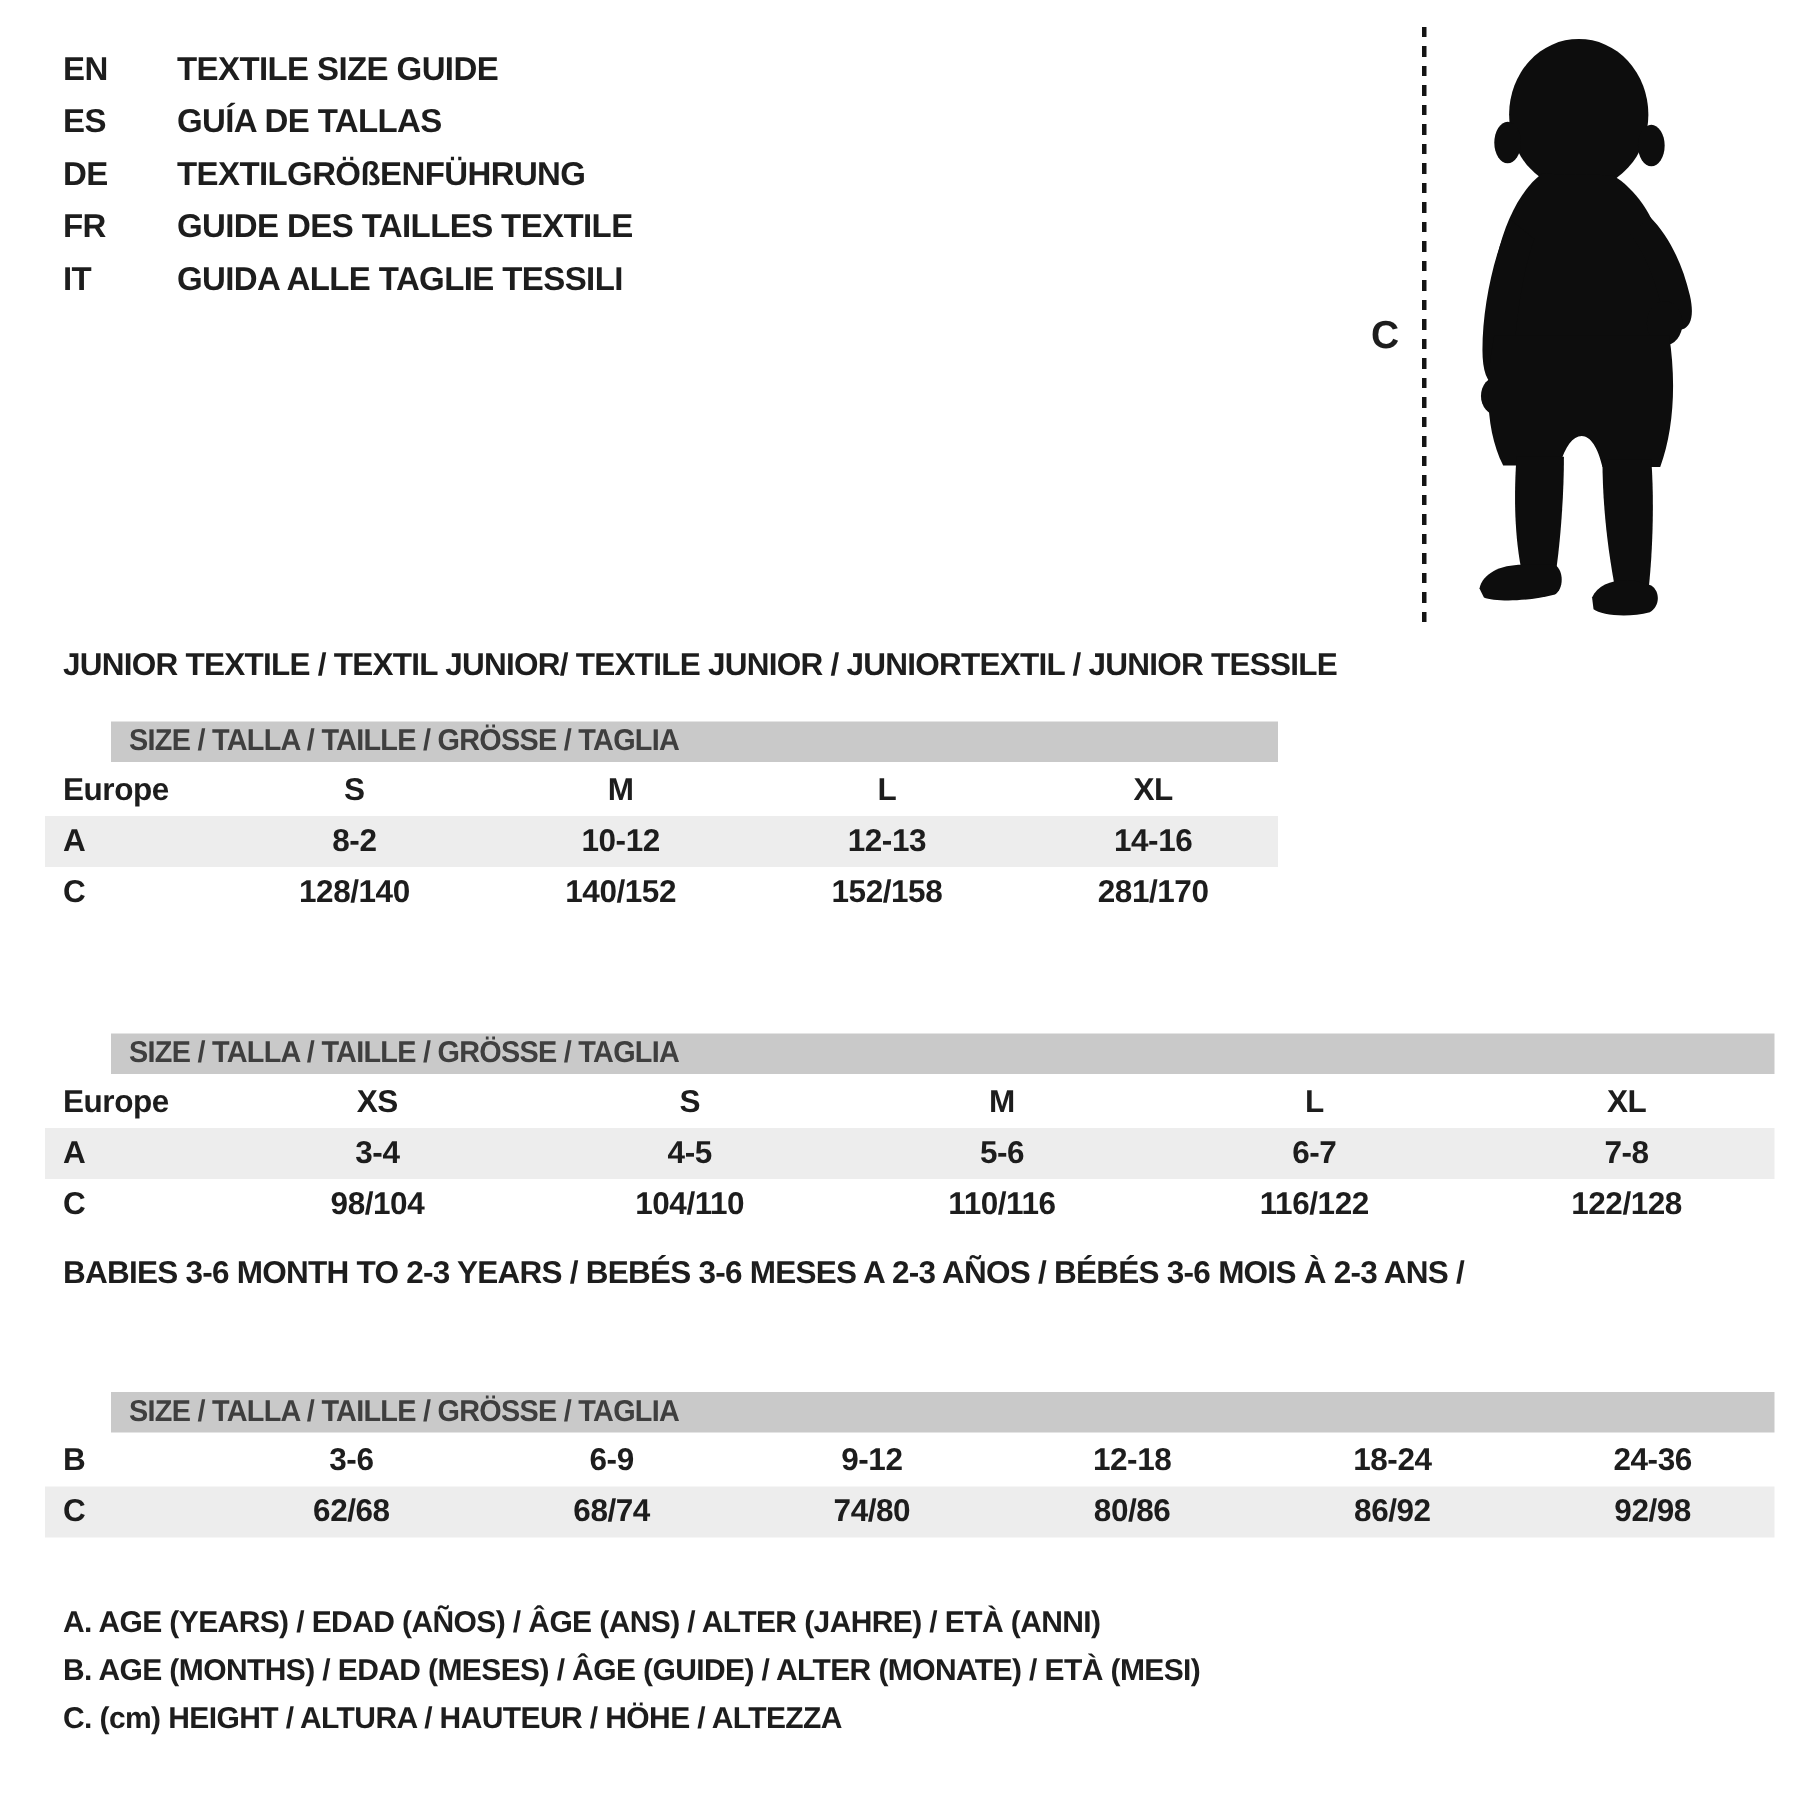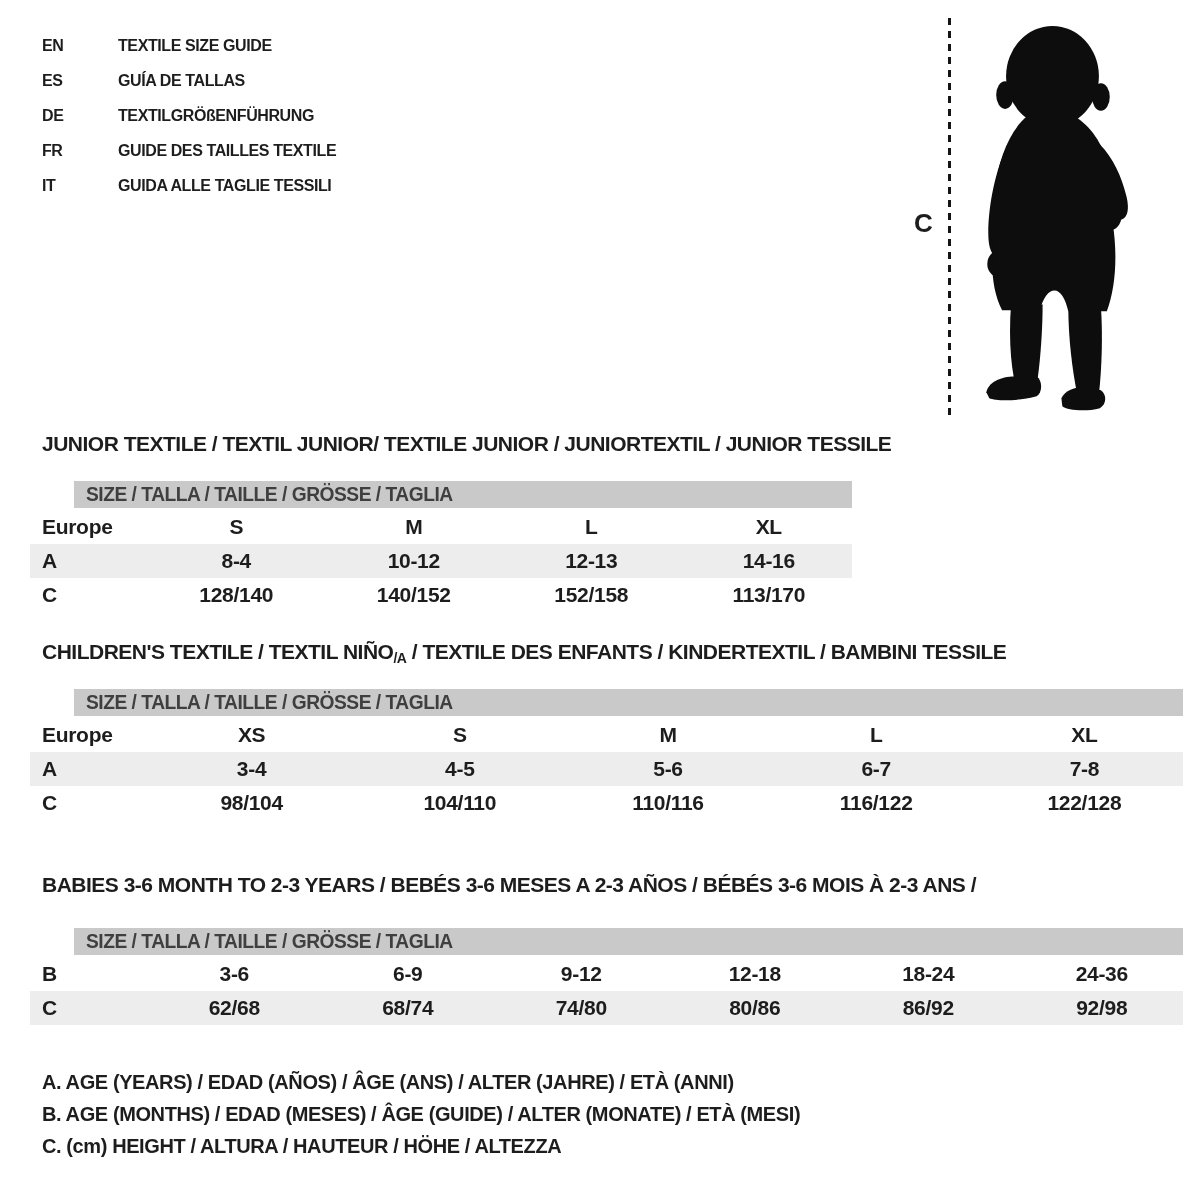--- a/index.html
+++ b/index.html
@@ -9,21 +9,21 @@
     height: 1200px;
     background: #ffffff;
     font-family: "Liberation Sans", sans-serif;
     font-weight: bold;
     color: #1d1d1d;
     overflow: hidden;
   }
 
   
   .lang-block { position: absolute; left: 42px; top: 28px; }
-  .lang-row { display: flex; height: 35px; align-items: center; font-size: 16px; letter-spacing: -0.4px; }
+  .lang-row { display: flex; height: 35px; align-items: center; font-size: 22px; letter-spacing: -0.4px; }
   .lang-code { width: 76px; flex: 0 0 76px; }
   .lang-title { white-space: nowrap; }
 
   
   .figure-block { position: absolute; left: 900px; top: 10px; width: 270px; height: 418px; }
   .dashed-line {
     position: absolute; left: 48px; top: 8px; width: 3px; height: 400px;
     background: repeating-linear-gradient(to bottom, #141414 0 7px, transparent 7px 13px);
   }
   .measure-label { position: absolute; left: 14px; top: 198px; font-size: 26px; }
@@ -112,35 +112,34 @@
     </div>
     <div class="t-row cols4">
       <div class="cell lbl">Europe</div>
       <div class="cell">S</div>
       <div class="cell">M</div>
       <div class="cell">L</div>
       <div class="cell">XL</div>
     </div>
     <div class="t-row cols4 shaded">
       <div class="cell lbl">A</div>
-      <div class="cell">8-4</div>
+      <div class="cell">8-2</div>
       <div class="cell">10-12</div>
       <div class="cell">12-13</div>
       <div class="cell">14-16</div>
     </div>
     <div class="t-row cols4">
       <div class="cell lbl">C</div>
       <div class="cell">128/140</div>
       <div class="cell">140/152</div>
       <div class="cell">152/158</div>
-      <div class="cell">113/170</div>
-    </div>
-  </div>
-
-  <div class="section-title" style="top:640px;"><span>CHILDREN'S TEXTILE / TEXTIL NIÑO</span><span class="sub">/A</span><span> / TEXTILE DES ENFANTS / KINDERTEXTIL / BAMBINI TESSILE</span></div>
+      <div class="cell">281/170</div>
+    </div>
+  </div>
+
   <div class="table" style="left:30px; top:689px; width:1153px;">
     <div class="size-band">
       <span>SIZE / TALLA / TAILLE / GRÖSSE / TAGLIA</span>
     </div>
     <div class="t-row cols5">
       <div class="cell lbl">Europe</div>
       <div class="cell">XS</div>
       <div class="cell">S</div>
       <div class="cell">M</div>
       <div class="cell">L</div>
@@ -157,21 +156,21 @@
     <div class="t-row cols5">
       <div class="cell lbl">C</div>
       <div class="cell">98/104</div>
       <div class="cell">104/110</div>
       <div class="cell">110/116</div>
       <div class="cell">116/122</div>
       <div class="cell">122/128</div>
     </div>
   </div>
 
-  <div class="section-title two-line" style="top:868px;text-align:center;">
+  <div class="section-title two-line" style="top:832px;text-align:center;">
     <div>BABIES 3-6 MONTH TO 2-3 YEARS / BEBÉS 3-6 MESES A 2-3 AÑOS / BÉBÉS 3-6 MOIS À 2-3 ANS /</div>
   </div>
   <div class="table" style="left:30px; top:928px; width:1153px;">
     <div class="size-band">
       <span>SIZE / TALLA / TAILLE / GRÖSSE / TAGLIA</span>
     </div>
     <div class="t-row cols6">
       <div class="cell lbl">B</div>
       <div class="cell">3-6</div>
       <div class="cell">6-9</div>

